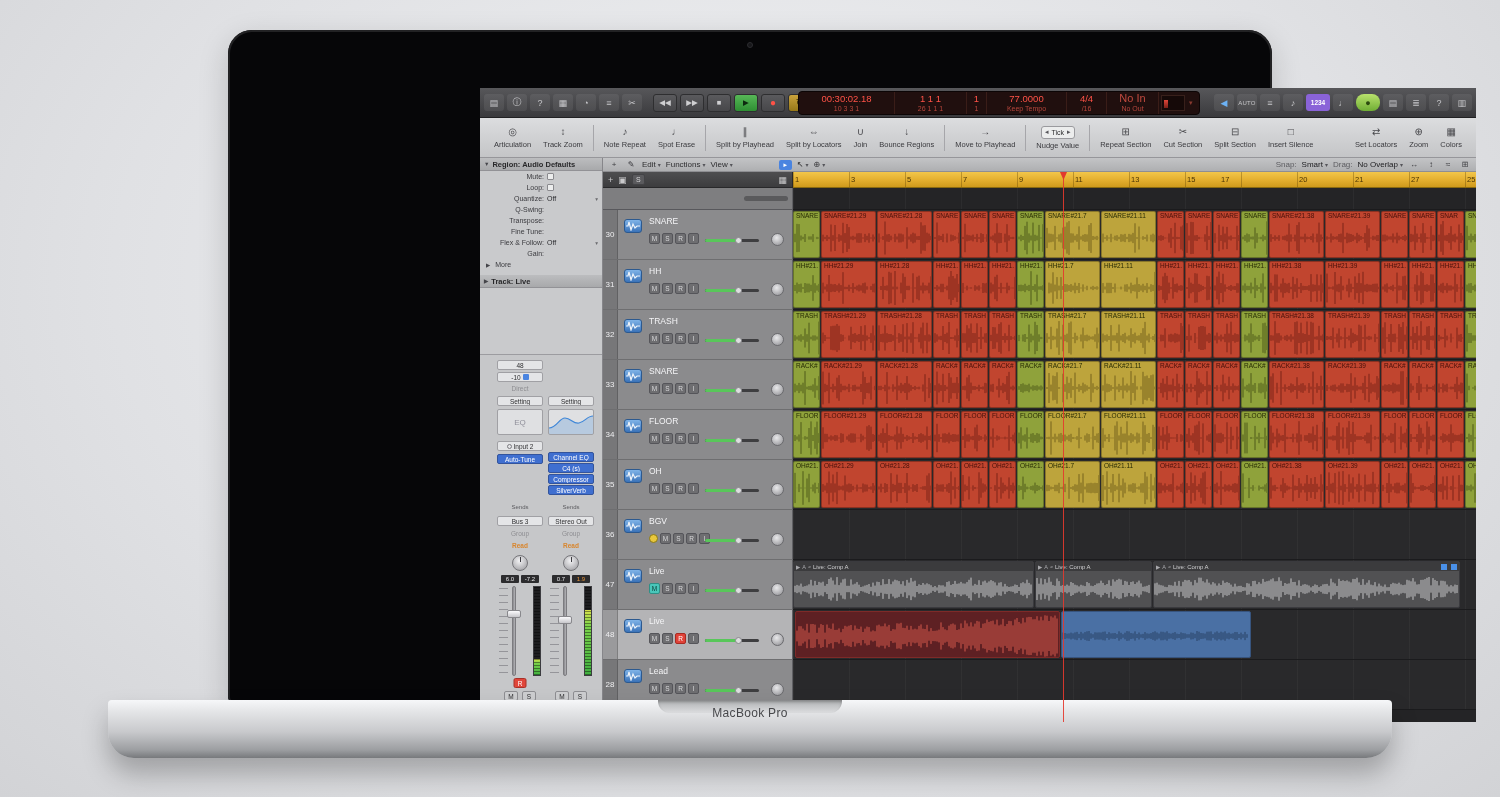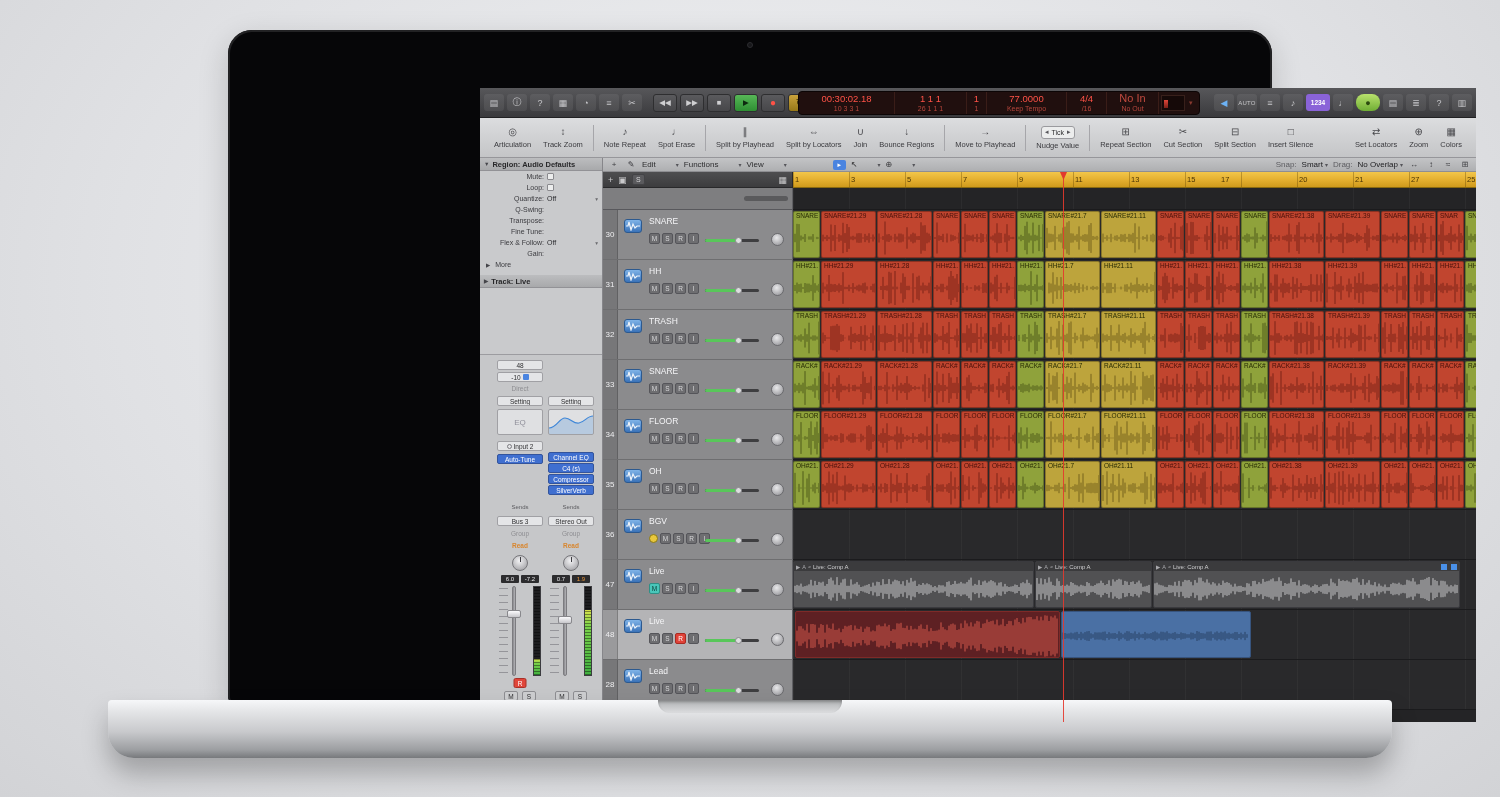--- a/index.html
+++ b/index.html
@@ -56,21 +56,21 @@
 .tbtn .lb{font-size:7.5px;white-space:nowrap;color:#3a3a3e}
 .stepper{display:flex;align-items:center;background:#eceded;border:1px solid #9a9a9e;border-radius:3px;height:13px;padding:0 3px;gap:3px}
 .step-val{font-size:7px;color:#2e2e30}
 .step-arrow{font-size:7px;color:#55555a}
 
 
 .menubar{position:absolute;top:70px;left:123px;width:873px;height:14px;display:flex;align-items:center;gap:5px;
   background:linear-gradient(#c3c4c6,#aeafb1);border-bottom:1px solid #8e8e92;font-size:8px;color:#2e2e30;padding:0 5px}
 .mb-icon{font-size:8px;color:#3c3c40;width:12px;text-align:center}
 .mb-icon.blue{background:#4a84e0;color:#fff;border-radius:2px;width:13px;height:10px;line-height:10px;font-size:7px}
-.mb-menu{display:flex;gap:20px;align-items:center}
+.mb-menu{display:flex;gap:2px;align-items:center}
 .mb-chev{font-size:6px;color:#55555a}
 .mb-label{color:#5c5c60}
 .mb-value{display:flex;gap:2px;align-items:center;color:#212124}
 .spacer{flex:1}
 
 
 .inspector{position:absolute;top:70px;left:0;width:123px;height:564px;background:#c9cacc;border-right:1px solid #86868a}
 .insp-header{height:13px;background:linear-gradient(#bcbdbf,#a8a9ab);border-bottom:1px solid #929296;
   display:flex;align-items:center;gap:3px;font-size:7.5px;font-weight:bold;color:#28282a;padding:0 4px}
 .disc-ico{font-size:5.5px;color:#45454a}
@@ -1505,13 +1505,14 @@
           <div class="tlane"></div>
         </div>
       </div>
 
     <div class="playhead"></div>
   </div>
 </div>
 
 <div class="base">
   <div class="notch"></div>
+  <div class="base-label">MacBook Pro</div>
 </div>
 
 </body></html>

